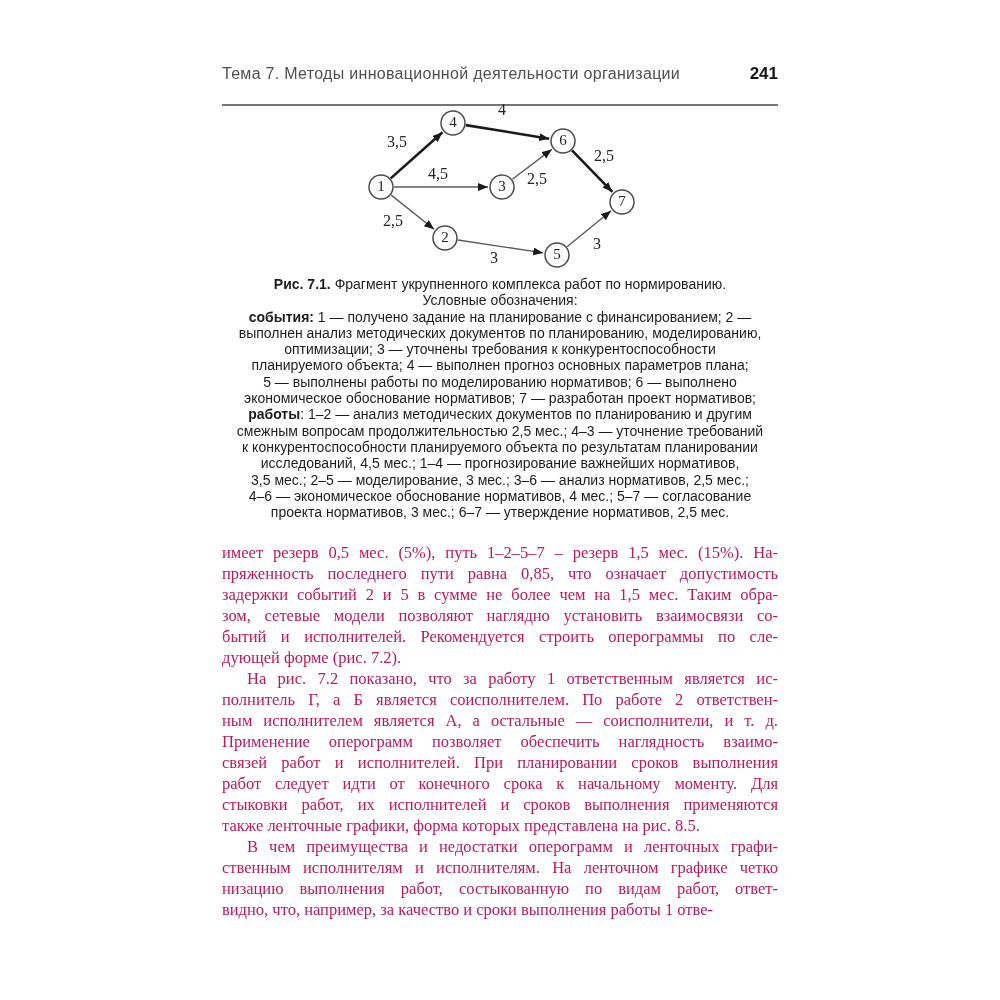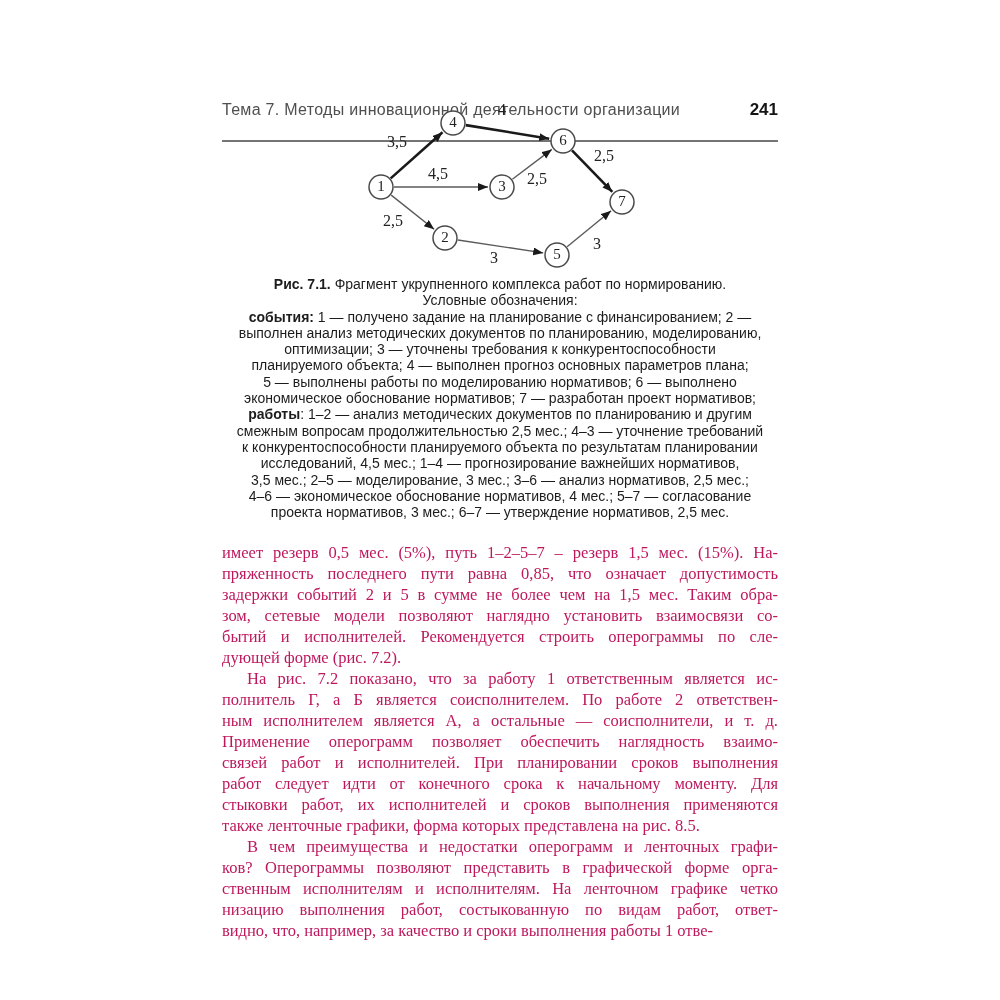--- a/index.html
+++ b/index.html
@@ -11,21 +11,21 @@
   .header{
     position:absolute;left:222px;top:64px;width:556px;
     display:flex;justify-content:space-between;align-items:baseline;
     border-bottom:2px solid #757575;padding-bottom:20px;
   }
   .header-title{
     font-family:"Liberation Sans",sans-serif;font-size:16px;color:#4f4f4f;
     letter-spacing:.3px;
   }
   .page-number{
-    font-family:"Liberation Sans",sans-serif;font-size:17px;font-weight:bold;color:#141414;margin-top:36px;
+    font-family:"Liberation Sans",sans-serif;font-size:17px;font-weight:bold;color:#141414;
   }
   .diagram{position:absolute;left:350px;top:95px;}
   .diagram text{font-family:"Liberation Serif",serif;}
   .caption{
     position:absolute;left:222px;top:276px;width:556px;text-align:center;
     font-family:"Liberation Sans",sans-serif;font-size:14px;line-height:16.3px;color:#1c1c1c;
   }
   .cap-line{white-space:nowrap;}
   .b{font-weight:bold;margin-top:40px;}
   .body-text{
@@ -116,20 +116,19 @@
         <div class="bline">полнитель Г, а Б является соисполнителем. По работе 2 ответствен-</div>
         <div class="bline">ным исполнителем является А, а остальные — соисполнители, и т. д.</div>
         <div class="bline">Применение оперограмм позволяет обеспечить наглядность взаимо-</div>
         <div class="bline">связей работ и исполнителей. При планировании сроков выполнения</div>
         <div class="bline">работ следует идти от конечного срока к начальному моменту. Для</div>
         <div class="bline">стыковки работ, их исполнителей и сроков выполнения применяются</div>
         <div class="bline last">также ленточные графики, форма которых представлена на рис. 8.5.</div>
       </div>
       <div>
         <div class="bline ind">В чем преимущества и недостатки оперограмм и ленточных графи-</div>
-        <div class="bline">ков? Оперограммы позволяют представить в графической форме орга-</div>
         <div class="bline">ственным исполнителям и исполнителям. На ленточном графике четко</div>
         <div class="bline">низацию выполнения работ, состыкованную по видам работ, ответ-</div>
         <div class="bline last">видно, что, например, за качество и сроки выполнения работы 1 отве-</div>
       </div>
     </div>
 
 </div>
 
 </body></html>

